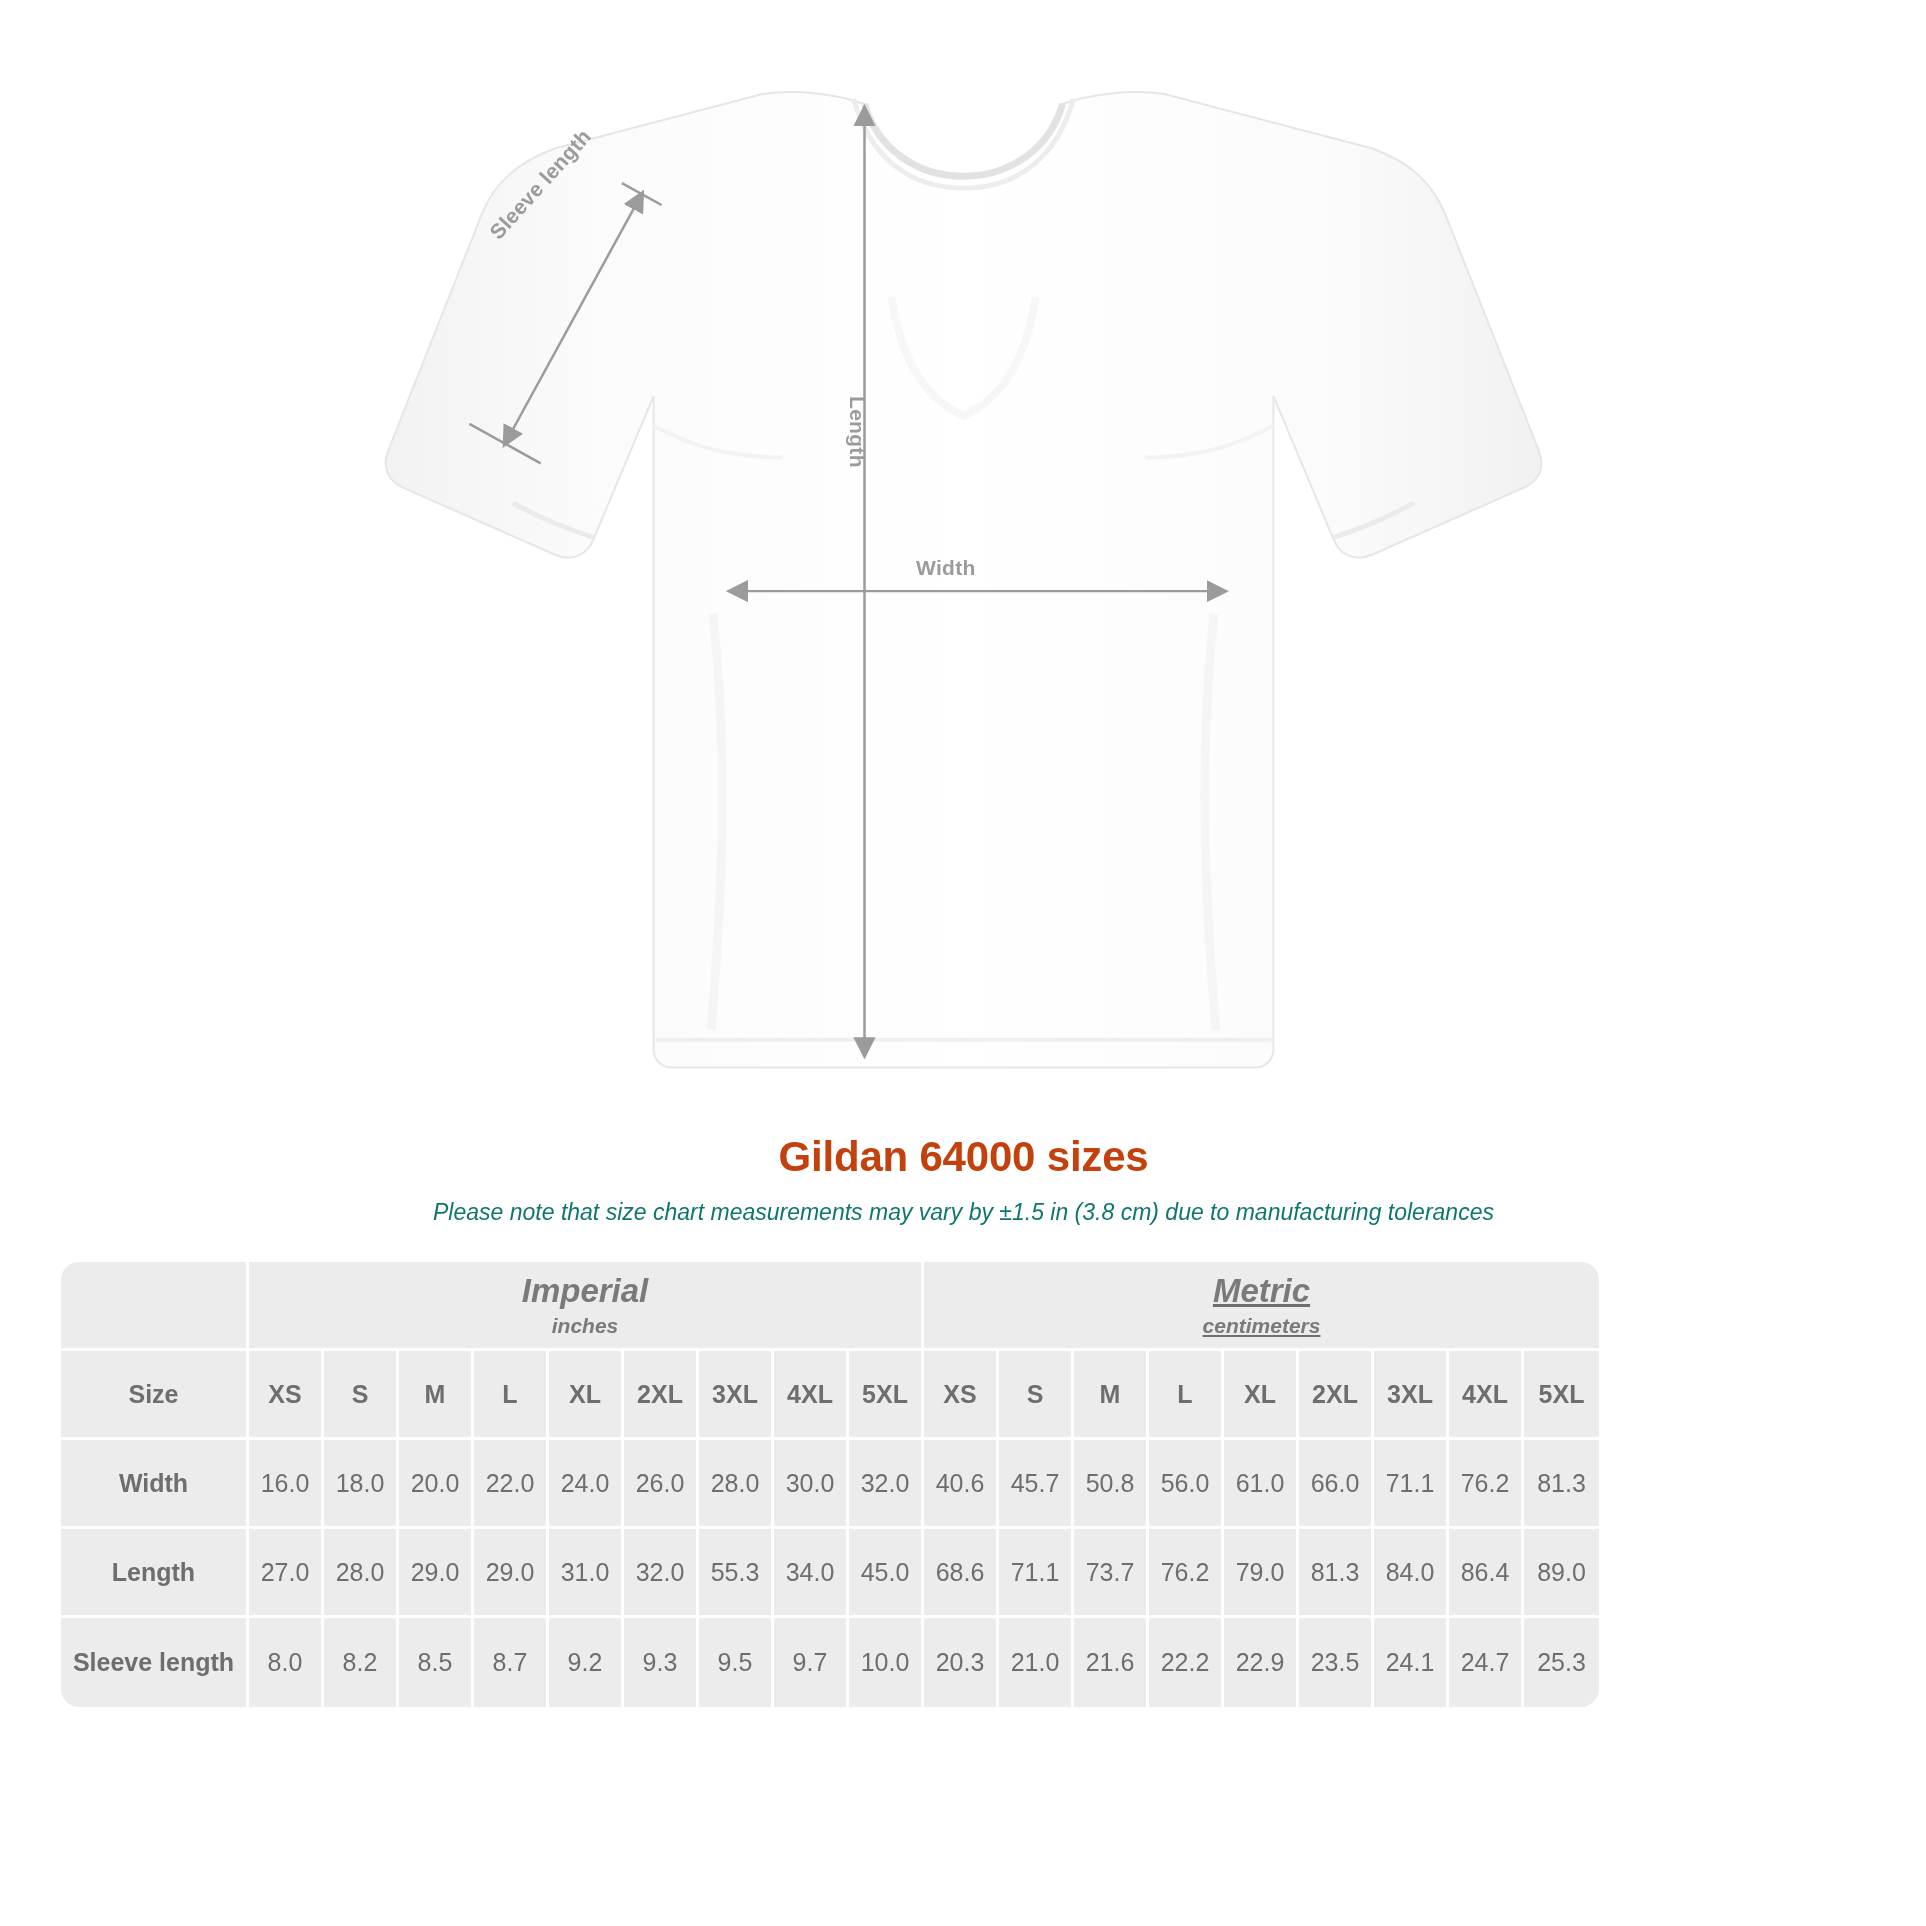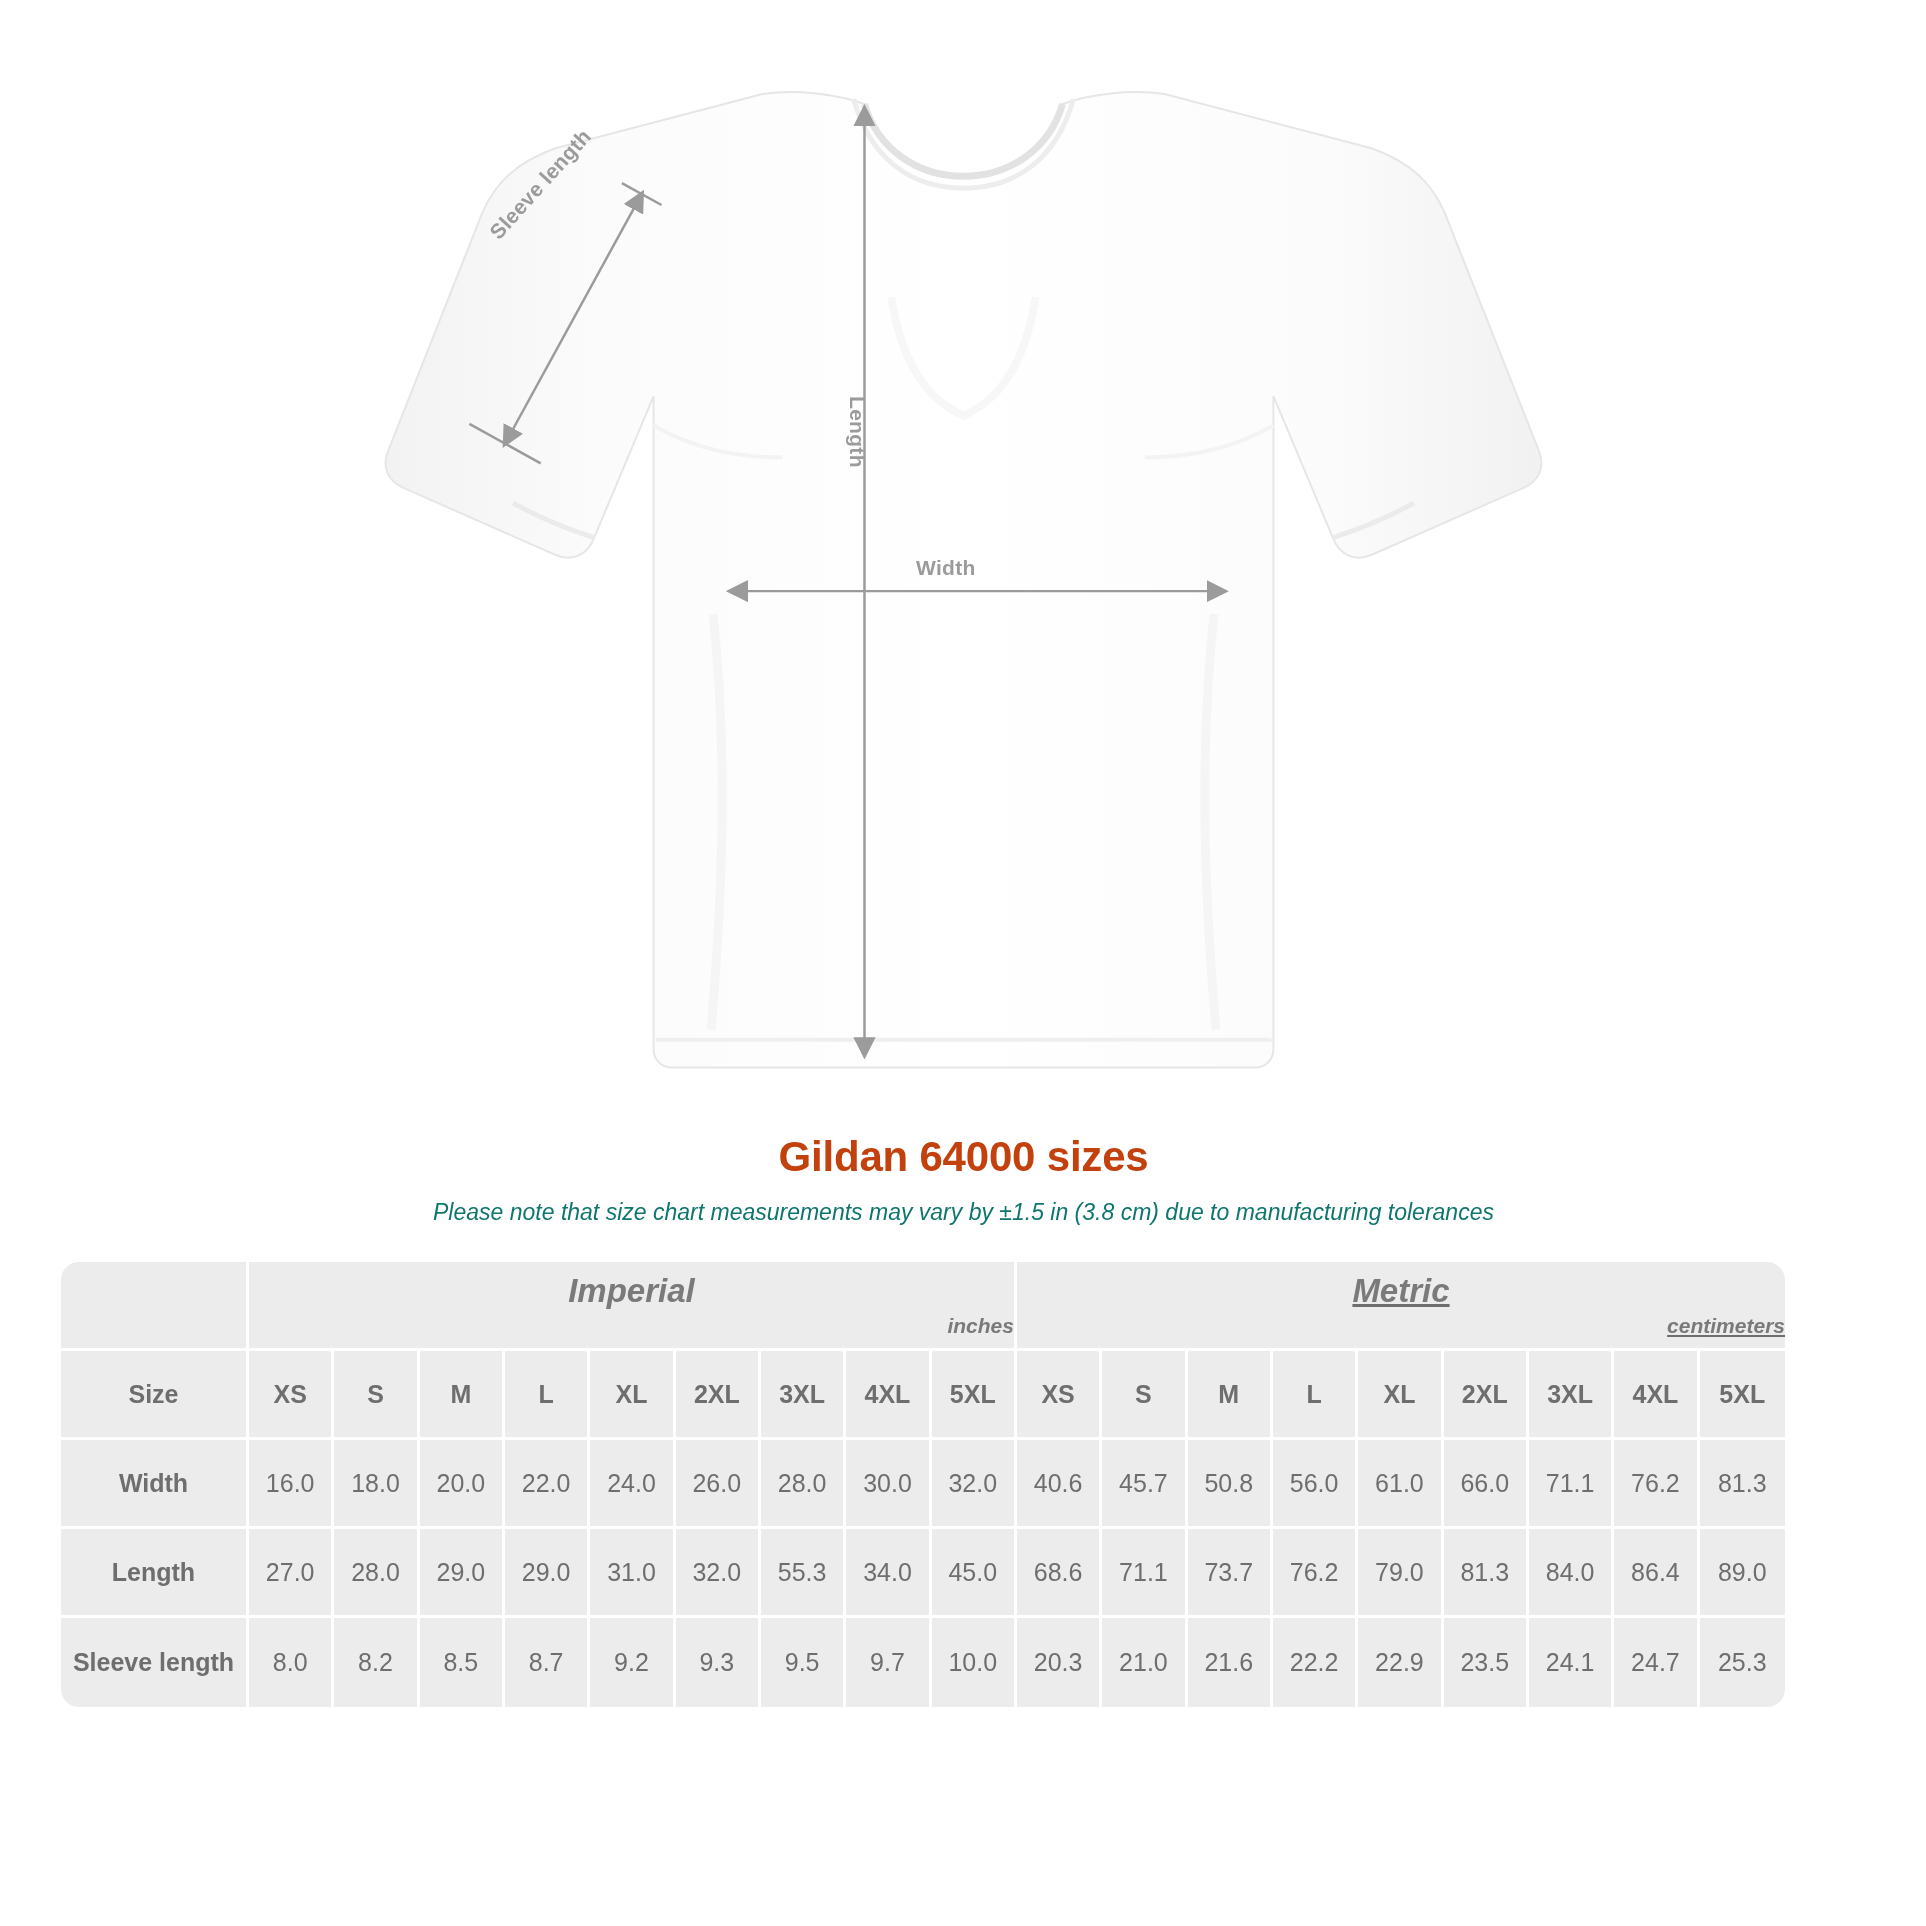--- a/index.html
+++ b/index.html
@@ -69,21 +69,21 @@
     font-style: italic;
     color: #0f766e;
     margin: 0;
   }
 
   
   .table-wrap {
     margin: 36px 61px 0 61px;
   }
   table.size-table {
-    width: 1724px;
+    width: 1538px;
     border-collapse: separate;
     border-spacing: 0;
     table-layout: fixed;
   }
   table.size-table th, table.size-table td {
     background: #ececec;
     border-right: 3px solid #ffffff;
     border-bottom: 3px solid #ffffff;
     text-align: center;
     vertical-align: middle;
@@ -108,21 +108,20 @@
     font-style: italic;
     font-weight: bold;
     color: #7a7a7a;
     line-height: 1.25;
   }
   .unit-sub {
     font-size: 21px;
     font-style: italic;
     color: #7a7a7a;
     line-height: 1.4;
-    text-align: right;
   }
   .row-head {
     font-weight: bold;
     color: #6e6e6e;
     font-size: 26px;
   }
   .hdr-cell { font-weight: bold; color: #6e6e6e; font-size: 25px; }
   .col-first { width: 188px; }
 </style>
 </head>

